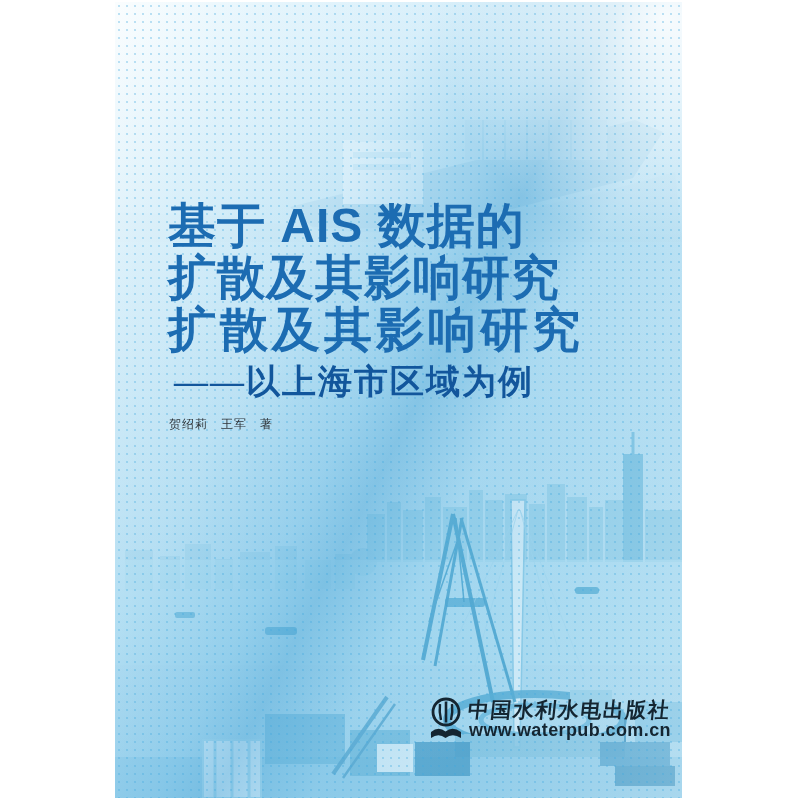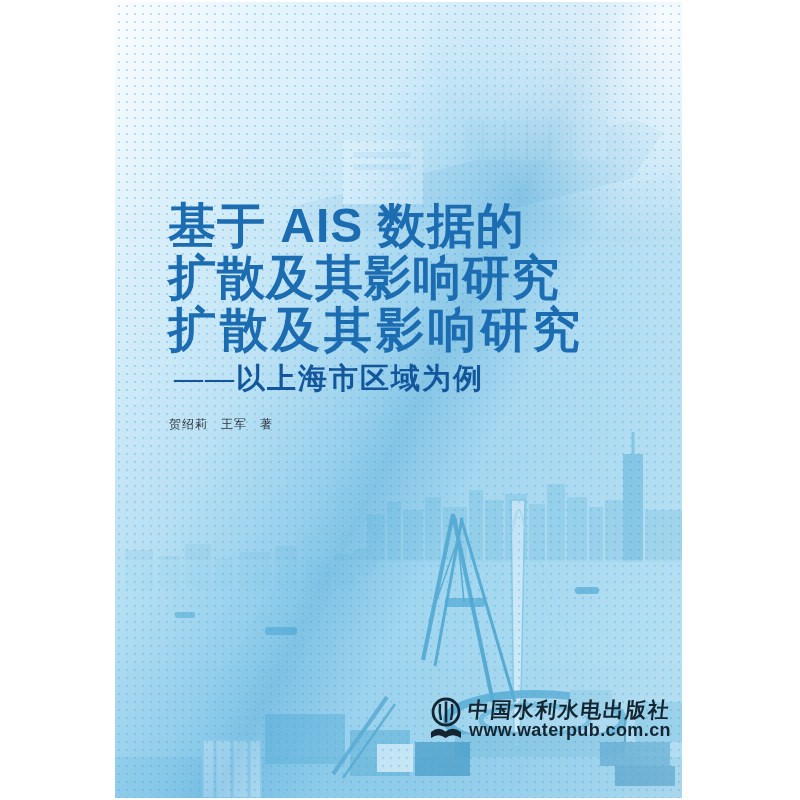--- a/index.html
+++ b/index.html
@@ -36,21 +36,21 @@
   }
   .title{
     position:absolute;left:53px;top:198px;
     color:#1c6cb2;font-weight:bold;font-size:48px;line-height:52px;
     letter-spacing:1px;white-space:nowrap;
   }
   .title .t3{letter-spacing:4px;}
   .subtitle{
     position:absolute;left:59px;top:357px;
     font-family:"Liberation Serif","DejaVu Serif",serif;
-    color:#12569c;font-weight:bold;font-size:29px;letter-spacing:2px;white-space:nowrap;
+    color:#12569c;font-weight:bold;font-size:34px;letter-spacing:2px;white-space:nowrap;
   }
   .authors{
     position:absolute;left:54px;top:414px;
     color:#2e3338;font-size:12px;letter-spacing:1px;white-space:nowrap;
   }
   .publisher{
     position:absolute;left:312px;top:690px;width:250px;height:56px;
     color:#142531;
   }
   .publisher .logo{position:absolute;left:0;top:4px;}

